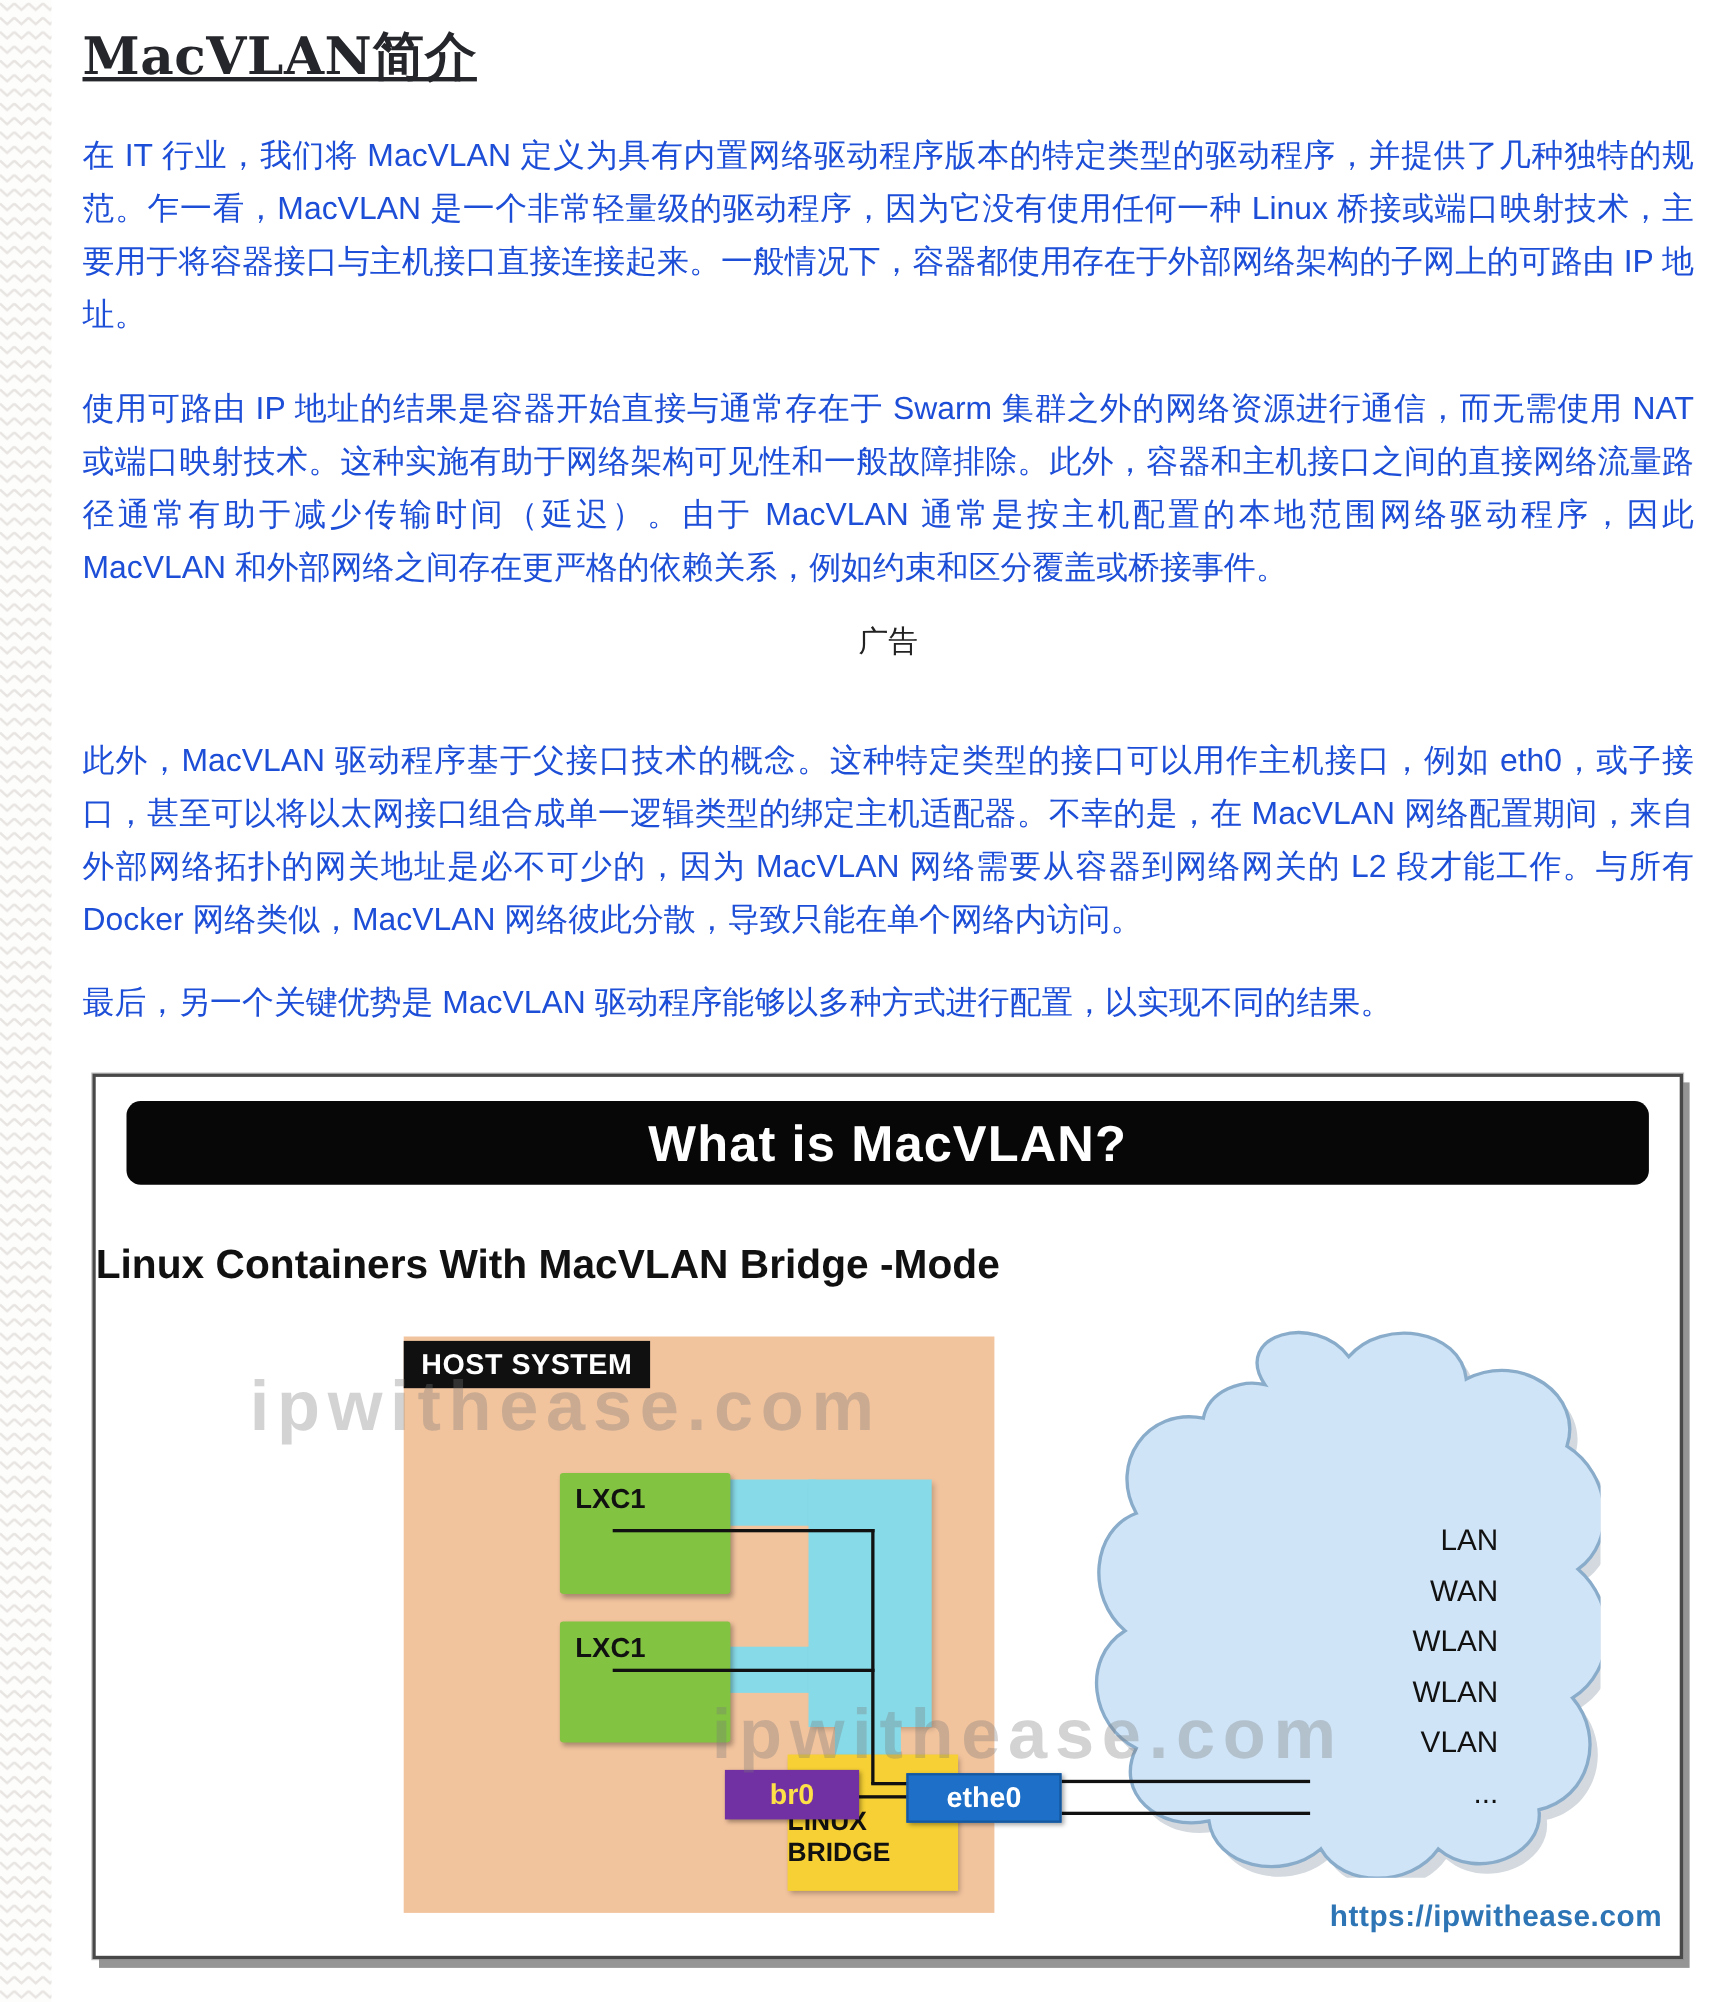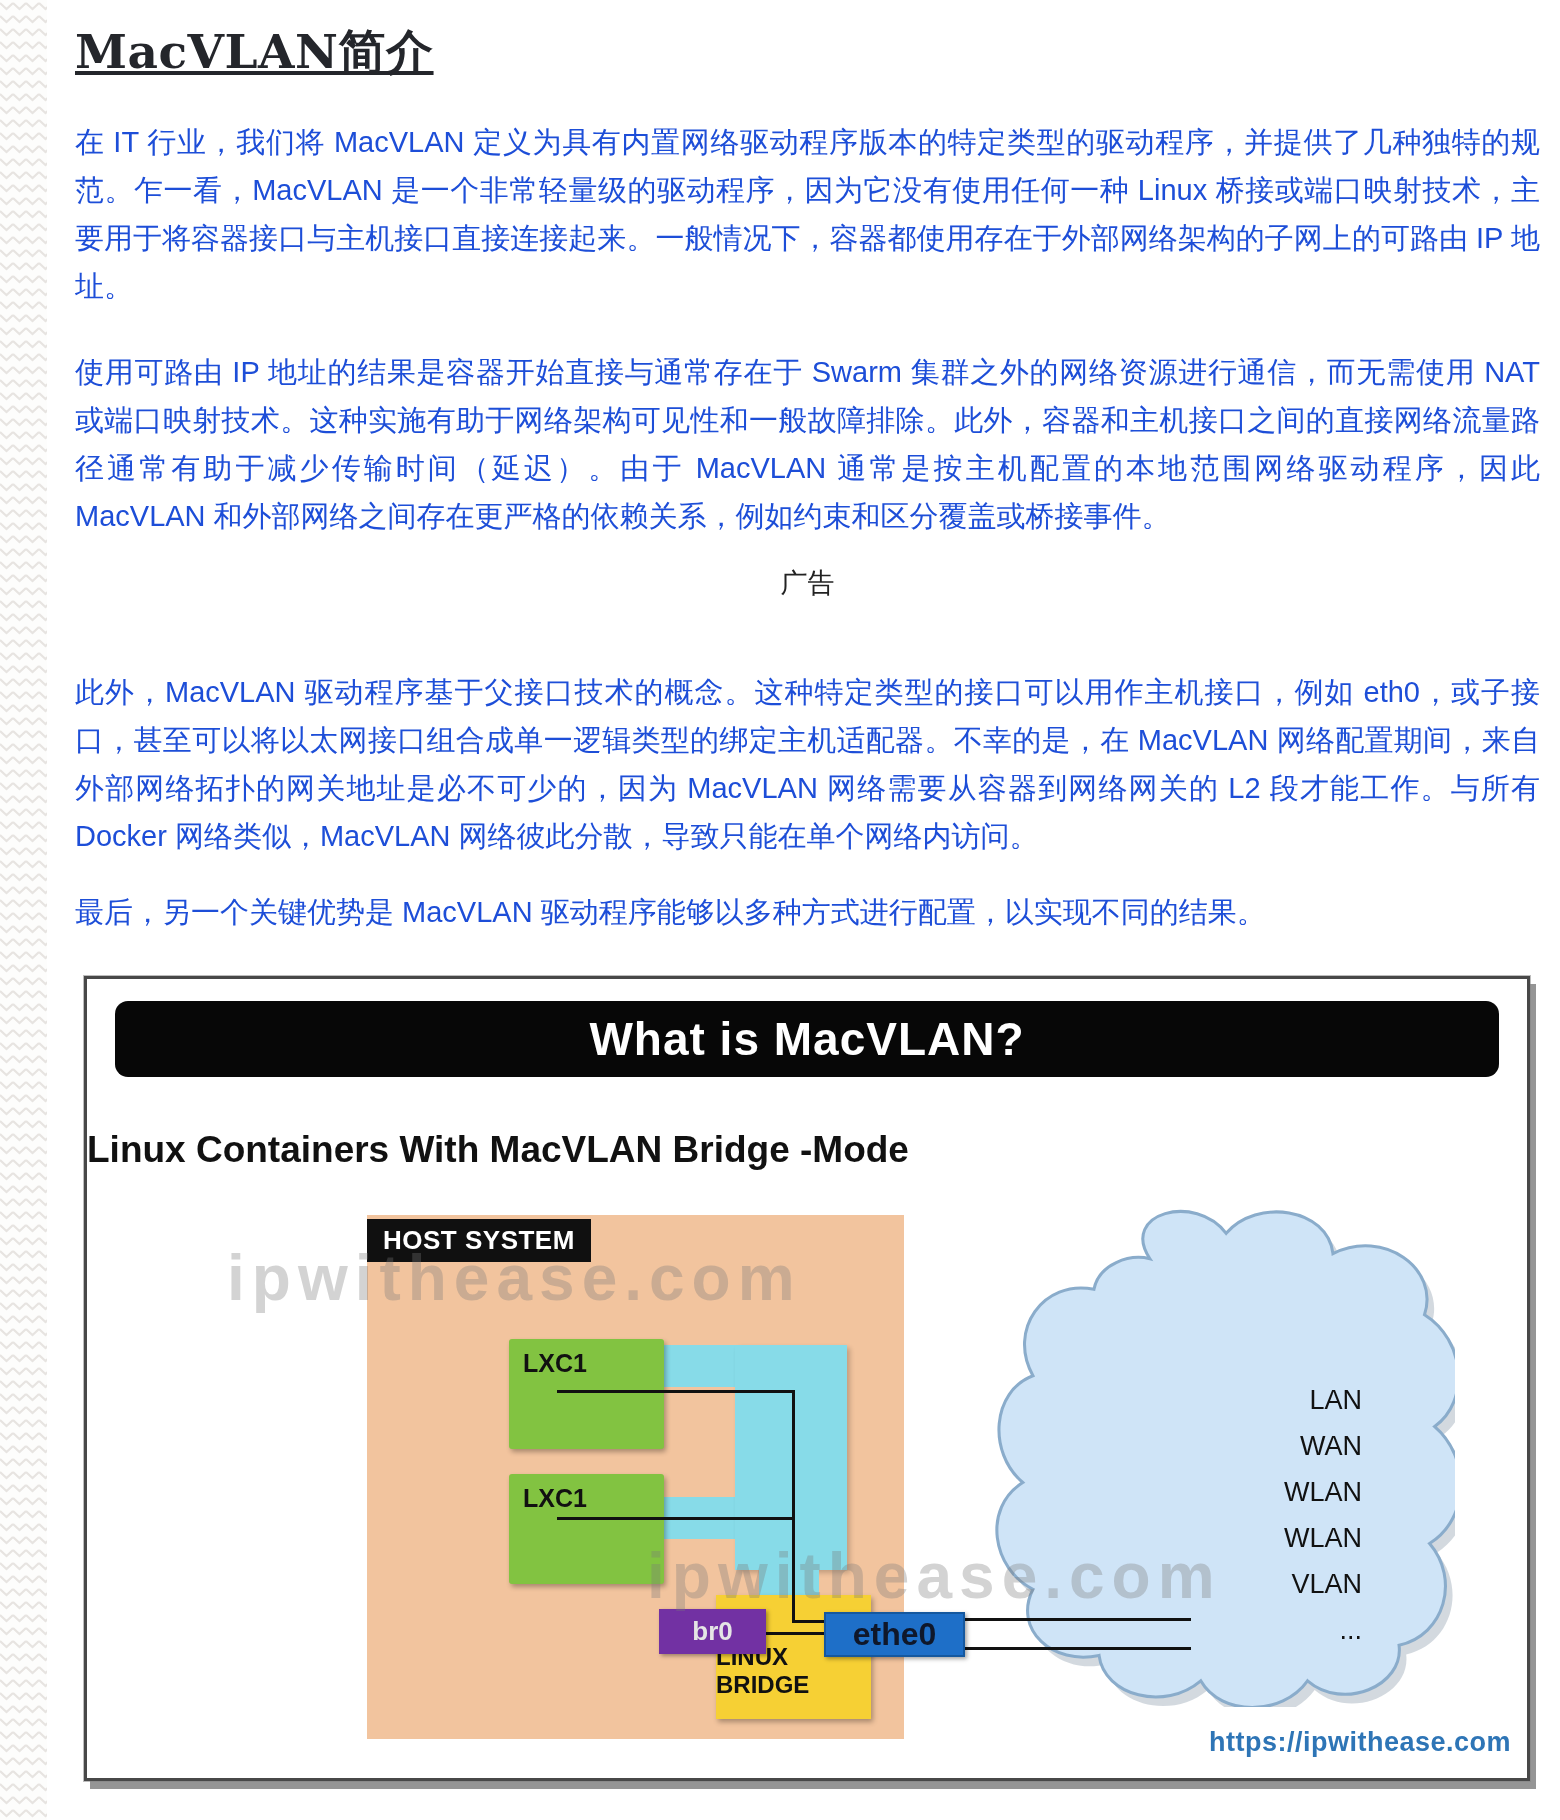--- a/index.html
+++ b/index.html
@@ -62,27 +62,27 @@
   }
   .conn{background:#111;z-index:5;}
   .line-h1{left:470px;top:411px;width:238px;height:3px;}
   .line-h2{left:470px;top:538px;width:238px;height:3px;}
   .line-v{left:705px;top:411px;width:3px;height:232px;}
   .line-jog{left:705px;top:641px;width:36px;height:3px;}
   .line-br{left:671px;top:653px;width:68px;height:3px;}
   .line-c1{left:878px;top:639px;width:226px;height:3px;}
   .line-c2{left:878px;top:668px;width:226px;height:3px;}
   .br0-box{
-    left:572px;top:630px;width:107px;height:45px;background:#7231a3;z-index:6;
-    display:flex;align-items:center;justify-content:center;color:#e5e5e5;font-weight:700;font-size:26px;
+    left:572px;top:630px;width:122px;height:45px;background:#7231a3;z-index:6;
+    display:flex;align-items:center;justify-content:center;color:#fde047;font-weight:700;font-size:26px;
     box-shadow:2px 2px 4px rgba(0,0,0,0.35);
   }
   .eth-box{
     left:737px;top:633px;width:141px;height:45px;background:#1e6fc8;border:2px solid #15589f;z-index:6;
-    display:flex;align-items:center;justify-content:center;color:#0f172a;font-weight:700;font-size:32px;
+    display:flex;align-items:center;justify-content:center;color:#ffffff;font-weight:700;font-size:26px;
     box-sizing:border-box;box-shadow:2px 2px 4px rgba(0,0,0,0.35);
   }
   .cloud-wrap{left:890px;top:218px;width:478px;height:510px;z-index:1;}
   .cloud-labels{
     left:925px;top:398px;width:350px;z-index:2;text-align:right;
     font-weight:400;font-size:27px;color:#111;line-height:46px;
   }
   .watermark{
     font-weight:700;font-size:64px;letter-spacing:7px;color:rgba(120,120,120,0.33);
     z-index:7;white-space:nowrap;

